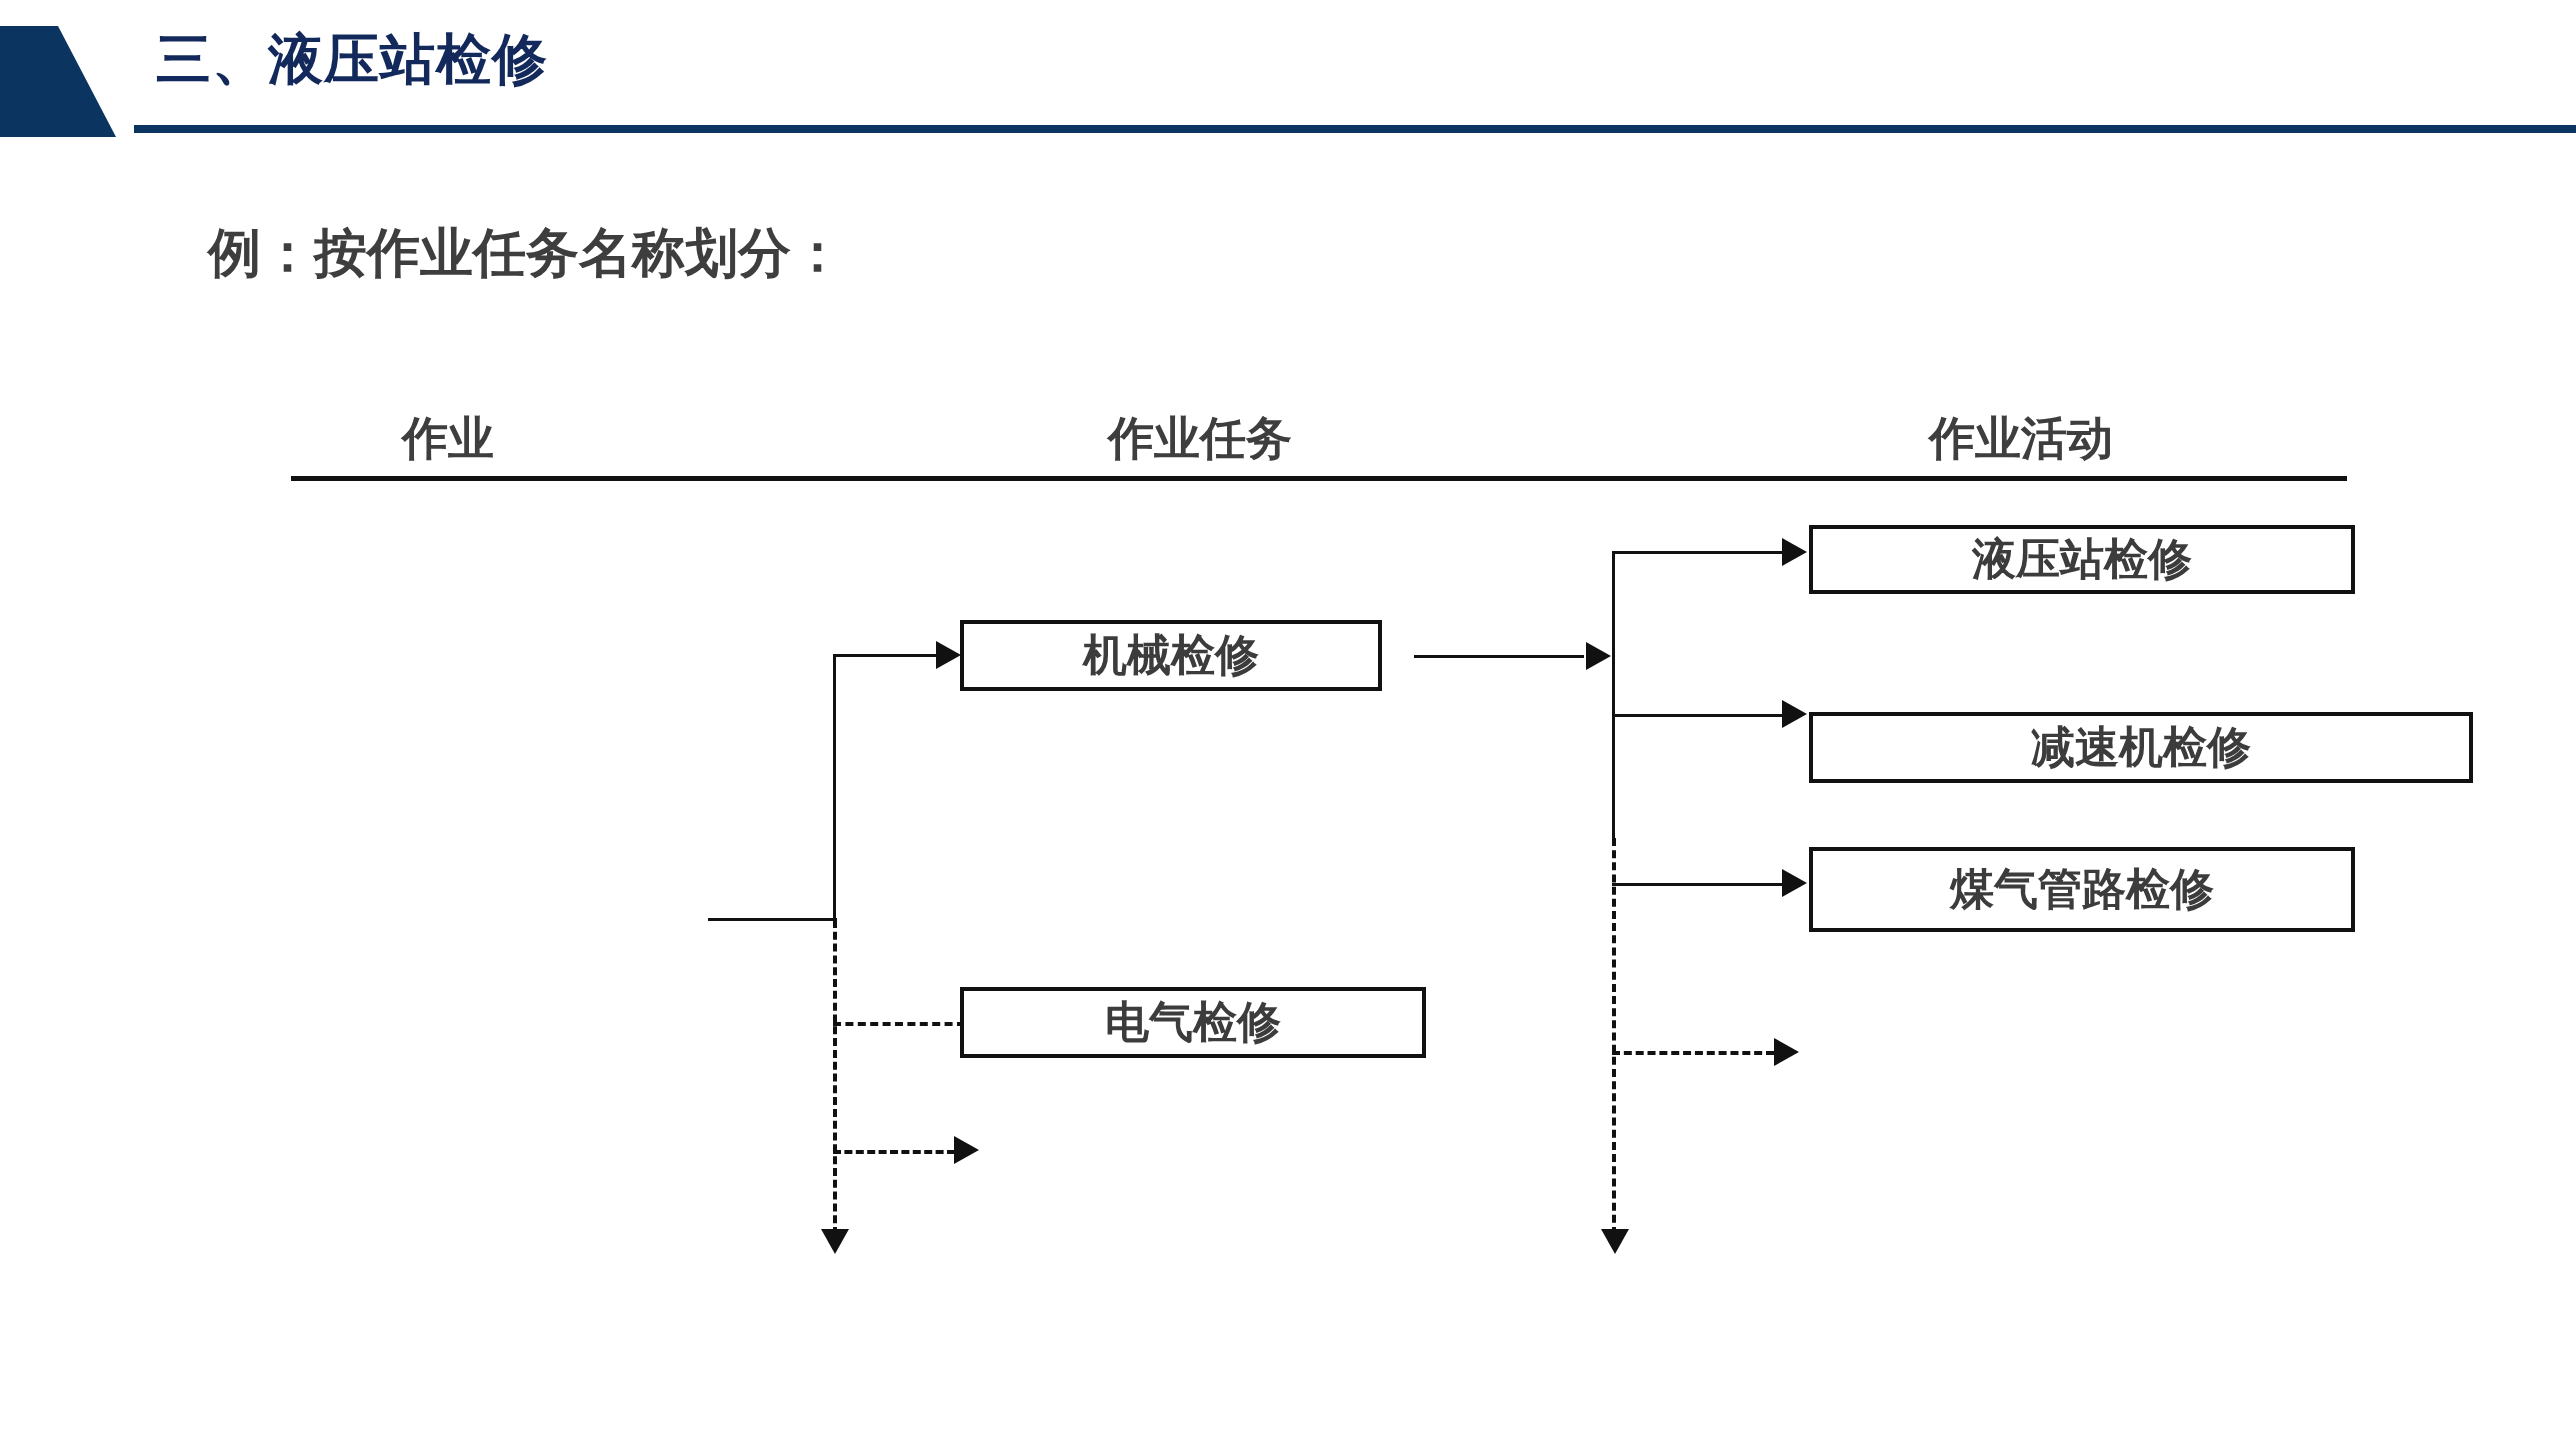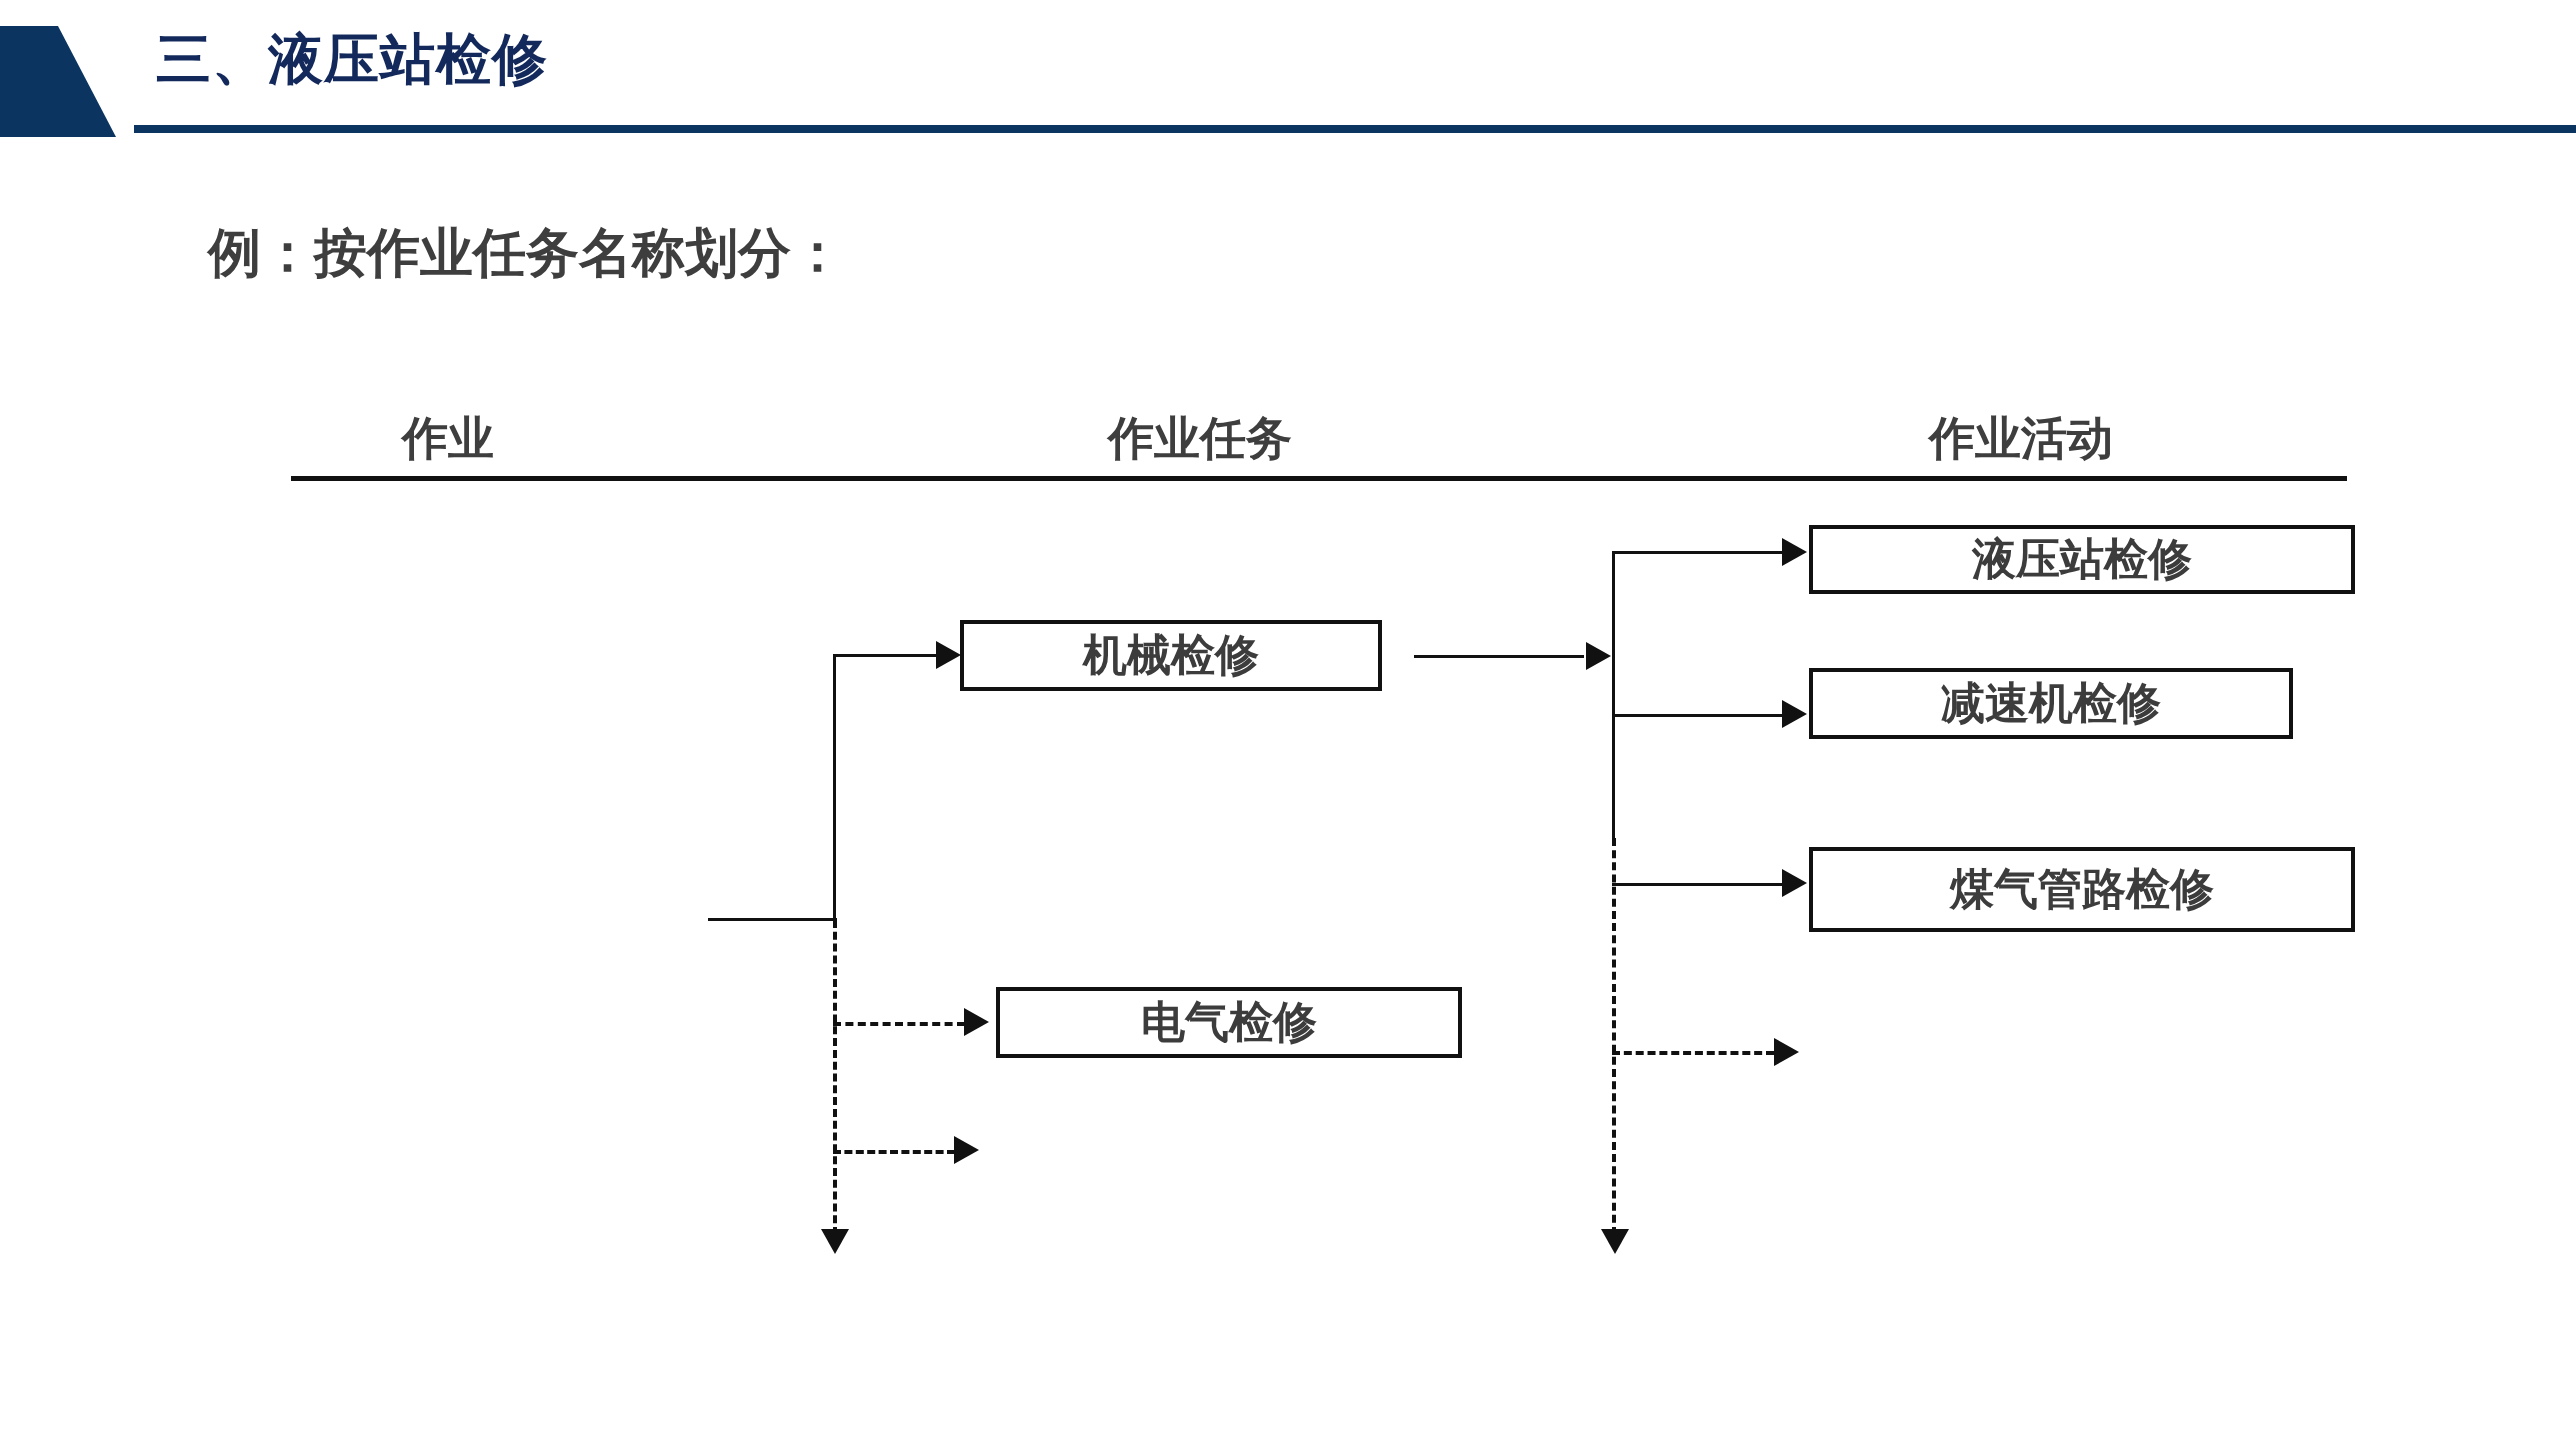--- a/index.html
+++ b/index.html
@@ -88,23 +88,23 @@
     display: flex;
     align-items: center;
     justify-content: center;
     font-size: 44px;
     font-weight: bold;
     color: #3C3C3C;
     white-space: nowrap;
   }
   #box-heating  { left: 232px;  top: 883px;  width: 477px; height: 73px; }
   #box-mech     { left: 960px; top: 620px;  width: 422px; height: 71px; }
-  #box-elec     { left: 996px; top: 987px; width: 466px; height: 71px; }
+  #box-elec     { left: 960px; top: 987px; width: 466px; height: 71px; }
   #box-hyd      { left: 1809px; top: 525px;  width: 546px; height: 69px; }
-  #box-reducer  { left: 1809px; top: 668px;  width: 484px; height: 71px; }
+  #box-reducer  { left: 1809px; top: 712px;  width: 664px; height: 71px; }
   #box-gas      { left: 1809px; top: 847px;  width: 546px; height: 85px; }
 
   
   .hline {
     position: absolute;
     height: 0;
     border-top: 3.8px solid #111111;
   }
   .vline {
     position: absolute;

